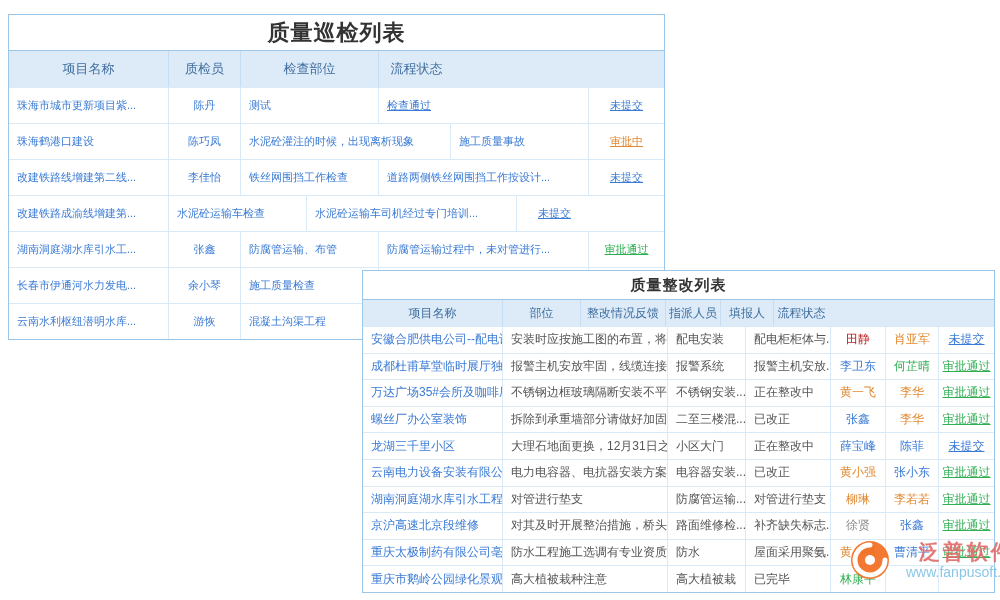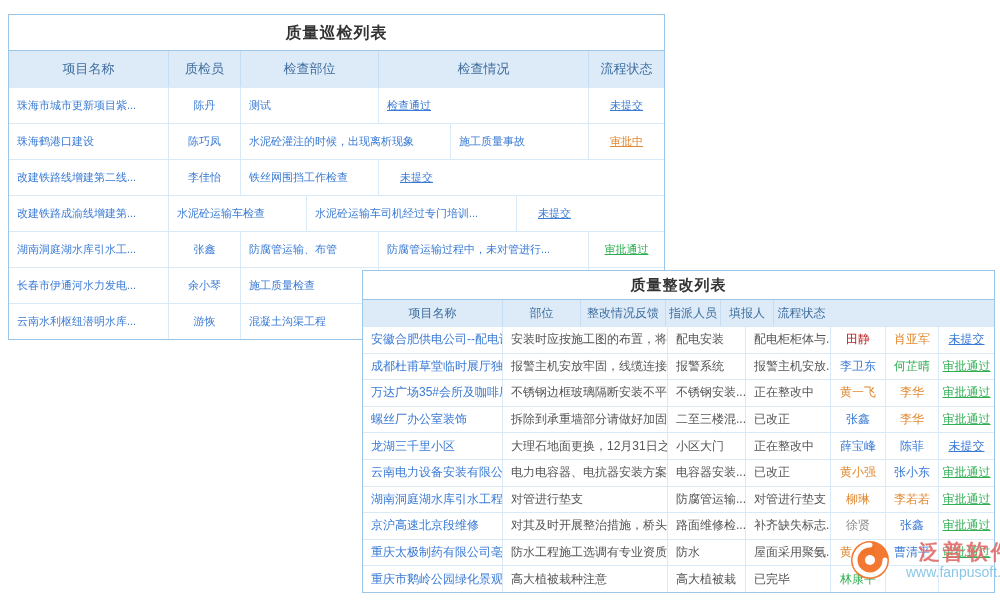--- a/index.html
+++ b/index.html
@@ -6,21 +6,21 @@
   html,body { width:1000px; height:600px; }
   body {
     position:relative; overflow:hidden; background:#ffffff;
     font-family:"Liberation Sans","DejaVu Sans",sans-serif;
   }
   .panel { position:absolute; background:#fff; border:1px solid #9cc6e8; }
   #inspection   { left:8px;   top:14px;  width:657px; z-index:1; }
   #rectification{ left:362px; top:270px; width:633px; z-index:2; }
 
   .tbl-title { text-align:center; font-weight:bold; color:#333; border-bottom:1px solid #9cc6e8; letter-spacing:1px; }
-  #inspection .tbl-title   { height:36px; line-height:35px; font-size:16px; }
+  #inspection .tbl-title   { height:36px; line-height:35px; font-size:22px; }
   #rectification .tbl-title{ height:29px; line-height:28px; font-size:15px; }
 
   .hdr { display:flex; background:#ddebf9; color:#3f6e9e; }
   #inspection .hdr    { height:36px; font-size:13px; }
   #rectification .hdr { height:26px; font-size:12px; }
   .hdr .cell { display:flex; align-items:center; justify-content:center; border-right:1px solid #c6dcf0; }
   .hdr .cell:last-child { border-right:none; }
 
   .row { display:flex; border-top:1px solid #d8e9f8; background:#fff; }
   #inspection .row    { height:36px;   font-size:11px; color:#3a7bd5; }
@@ -44,21 +44,20 @@
 </style>
 </head>
 <body>
 
 <div class="panel" id="inspection">
   <div class="tbl-title">质量巡检列表</div>
   <div class="hdr">
     <div class="cell c1">项目名称</div>
     <div class="cell c2">质检员</div>
     <div class="cell c3">检查部位</div>
-    <div class="cell c4">检查情况</div>
     <div class="cell c5">流程状态</div>
   </div>
   <div>
 
       <div class="row">
         <div class="cell c1 proj">珠海市城市更新项目紫...</div>
         <div class="cell c2 center">陈丹</div>
         <div class="cell c3">测试</div>
         <div class="cell c4" style="text-decoration: underline;">检查通过</div>
         <div class="cell c5 center status" style="color: rgb(58, 123, 213);">未提交</div>
@@ -69,20 +68,21 @@
         <div class="cell c2 center">陈巧凤</div>
         <div class="cell c4">水泥砼灌注的时候，出现离析现象</div>
         <div class="cell c3">施工质量事故</div>
         <div class="cell c5 center status" style="color: rgb(224, 136, 46);">审批中</div>
       </div>
 
       <div class="row">
         <div class="cell c1 proj">改建铁路线增建第二线...</div>
         <div class="cell c2 center">李佳怡</div>
         <div class="cell c3">铁丝网围挡工作检查</div>
+        <div class="cell c4">道路两侧铁丝网围挡工作按设计...</div>
         <div class="cell c5 center status" style="color: rgb(58, 123, 213);">未提交</div>
       </div>
 
       <div class="row">
         <div class="cell c1 proj">改建铁路成渝线增建第...</div>
         <div class="cell c3">水泥砼运输车检查</div>
         <div class="cell c4">水泥砼运输车司机经过专门培训...</div>
         <div class="cell c5 center status" style="color: rgb(58, 123, 213);">未提交</div>
       </div>
 

